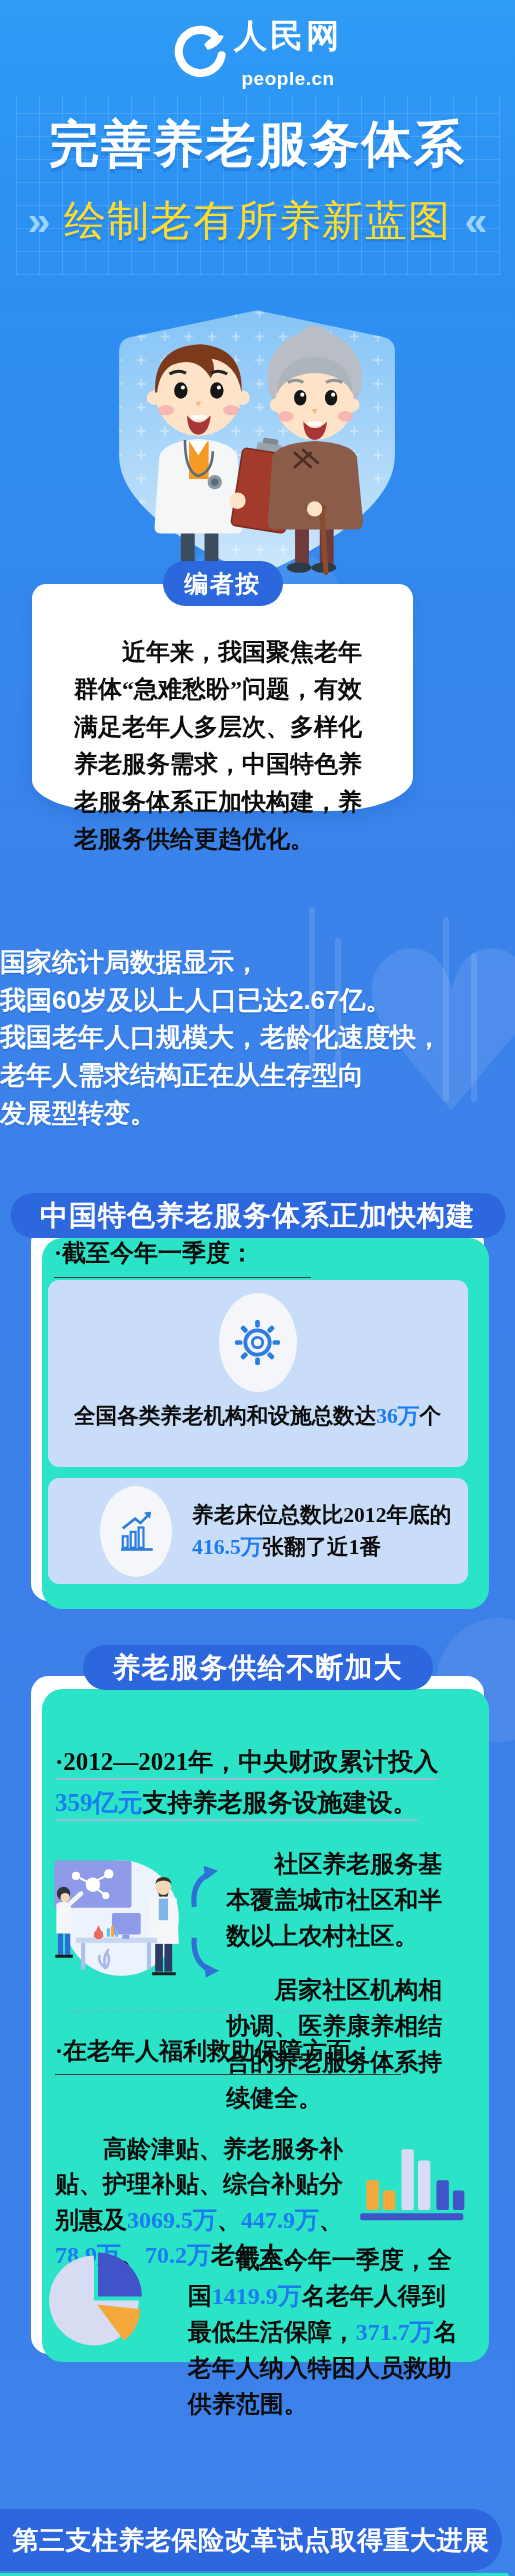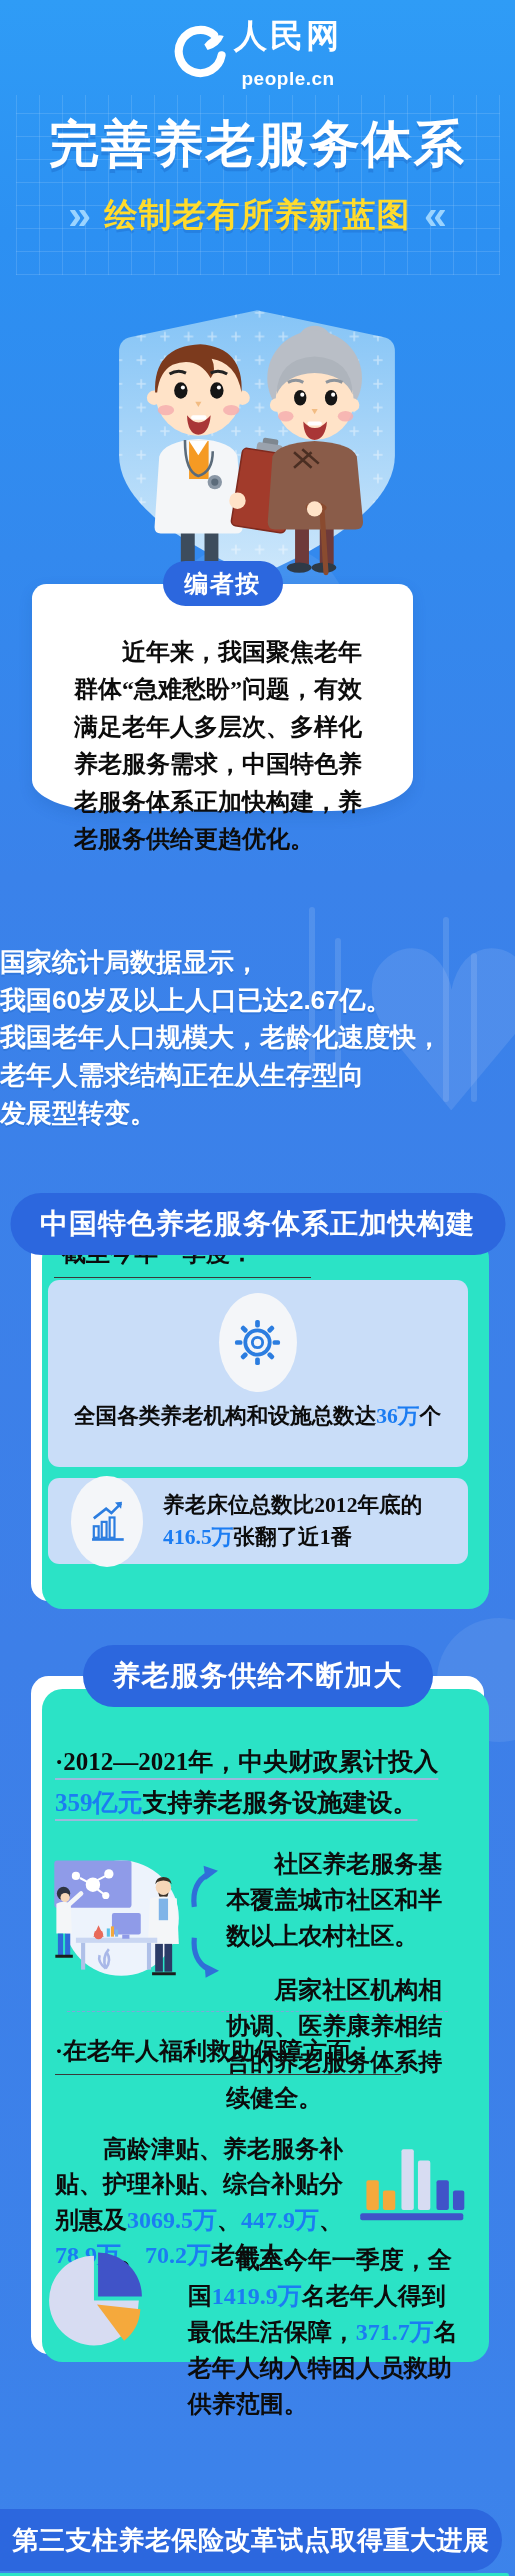--- a/index.html
+++ b/index.html
@@ -14,56 +14,56 @@
   .top-logo{top:14.4px;left:0;right:0;display:flex;justify-content:center;align-items:center;gap:7.2px;color:#fff;}
   .top-logo .zh{font-size:33px;font-weight:900;letter-spacing:3.1px;}
   .top-logo .en{font-size:19px;font-weight:700;letter-spacing:0.5px;margin-top:1px;}
   .logo-col{display:flex;flex-direction:column;align-items:center;gap:8px;}
 
   
   .main-title{top:111px;left:0;right:0;text-align:center;color:#fff;font-size:50px;font-weight:900;letter-spacing:2.1px;
     text-shadow:0 3.6px 0 rgba(21,90,185,.30);}
   .subtitle-row{top:193px;left:0;right:0;display:flex;justify-content:center;align-items:center;gap:13.4px;}
   .subtitle-row .chev{font-size:41px;font-weight:900;color:#9BD4FF;line-height:1;}
-  .subtitle-row .sub{font-size:33px;font-weight:700;color:#FFDB2C;letter-spacing:1px;text-shadow:0 2.6px 0 rgba(21,90,185,.28);}
+  .subtitle-row .sub{font-size:42px;font-weight:400;color:#FFDB2C;letter-spacing:1px;text-shadow:0 2.6px 0 rgba(21,90,185,.28);}
 
   .plus-grid{top:95px;left:15.5px;width:484px;height:180px;opacity:.5;
     background:repeating-linear-gradient(90deg,rgba(255,255,255,.25) 0 1px,transparent 1px 23px),
                repeating-linear-gradient(0deg,rgba(255,255,255,.25) 0 1px,transparent 1px 23px);}
   .soft-circle{border-radius:50%;background:rgba(255,255,255,.08);}
   .heart-deco{top:922px;right:-36px;font-family:"DejaVu Sans",sans-serif;font-size:222px;color:rgba(255,255,255,.10);line-height:1;}
   .wheat{background:rgba(255,255,255,.12);width:6.2px;border-radius:3.1px;}
 
   
   .editor-card{left:32px;top:584px;width:381px;height:227px;background:#fff;
     border-radius:14.4px 14.4px 82px 77px / 14.4px 14.4px 34px 31px;box-shadow:0 5.2px 12.4px rgba(20,80,160,.18);}
   .editor-badge{position:absolute;left:50%;transform:translateX(-50%);top:-23px;width:120px;height:45px;background:#2C67DE;
     border-radius:23px;display:flex;align-items:center;justify-content:center;color:#fff;font-size:24px;font-weight:900;letter-spacing:1.5px;}
   .editor-text{margin:50px 42px 0;font-size:24px;line-height:1.56;text-indent:2em;}
 
   
   .intro-stats{top:944px;left:0;right:0;color:#fff;font-size:26px;font-weight:800;line-height:1.45;
     text-shadow:0 1.5px 0 rgba(21,90,185,.25);}
 
   
-  .pill{left:50%;transform:translateX(-50%);height:62px;background:#2C67DE;border-radius:31px;display:flex;align-items:center;
+  .pill{left:50%;transform:translateX(-50%);height:45px;background:#2C67DE;border-radius:31px;display:flex;align-items:center;
     padding:0 30px;color:#fff;font-size:28px;font-weight:900;letter-spacing:1px;white-space:nowrap;}
   .white-card{left:31px;width:453px;background:#fff;border-radius:17.5px;}
   .white-card::before{content:"";position:absolute;inset:13.4px -5.2px -8.2px 11.3px;background:#2BE3C6;border-radius:20.6px;z-index:-1;}
   .kicker{display:inline-block;font-size:24px;border-bottom:1.5px solid #3a3a3a;padding:0 57px 7.2px 0;}
 
   .mini-card{background:#C9DDF8;border-radius:11.3px;}
   .icon-oval{background:#F4F6F9;border-radius:50%;display:flex;align-items:center;justify-content:center;}
   .mini-text{font-size:21.6px;line-height:1.5;text-align:center;padding:0 8.2px;margin-top:7.2px;}
 
   .sec1-row{top:55px;left:16.5px;right:16.5px;display:flex;gap:12.4px;position:absolute;}
   .sec1-row .mini-card{flex:1;height:187px;}
   .sec1-row .icon-oval{width:78px;height:99px;margin:13.4px auto 0;}
-  .wide-card{position:absolute;top:253px;left:16.5px;right:16.5px;height:86px;background:#C9DDF8;border-radius:11.3px;
-    display:flex;align-items:center;}
+  .wide-card{position:absolute;top:253px;left:16.5px;right:16.5px;height:106px;background:#C9DDF8;border-radius:11.3px;
+    display:flex;align-items:center;padding-left:29px;}
   .wide-card .icon-oval{width:72px;height:91px;margin-left:23px;flex:none;}
   .wide-card .mini-text{text-align:left;padding:0 15.5px 0 20.6px;margin:0;}
 
   .para-underline{text-decoration:underline;text-decoration-thickness:1.5px;text-underline-offset:8.2px;text-decoration-color:#9CB8DC;}
   .community-row{position:absolute;top:170px;left:13px;right:21.6px;display:flex;gap:7.2px;}
   .community-texts p{margin:0 0 17.5px;font-size:24px;line-height:1.5;text-indent:2em;}
   .divider-dashed{position:absolute;top:335px;left:36px;right:36px;border-top:1.5px dashed #7FA6DA;}
   .welfare-row{position:absolute;top:456px;left:24px;right:17.5px;display:flex;justify-content:space-between;}
   .welfare-text{width:309px;font-size:24px;line-height:1.47;text-indent:2em;}
   .minimum-row{position:absolute;top:566px;left:14.4px;right:20.6px;display:flex;gap:11.3px;}

